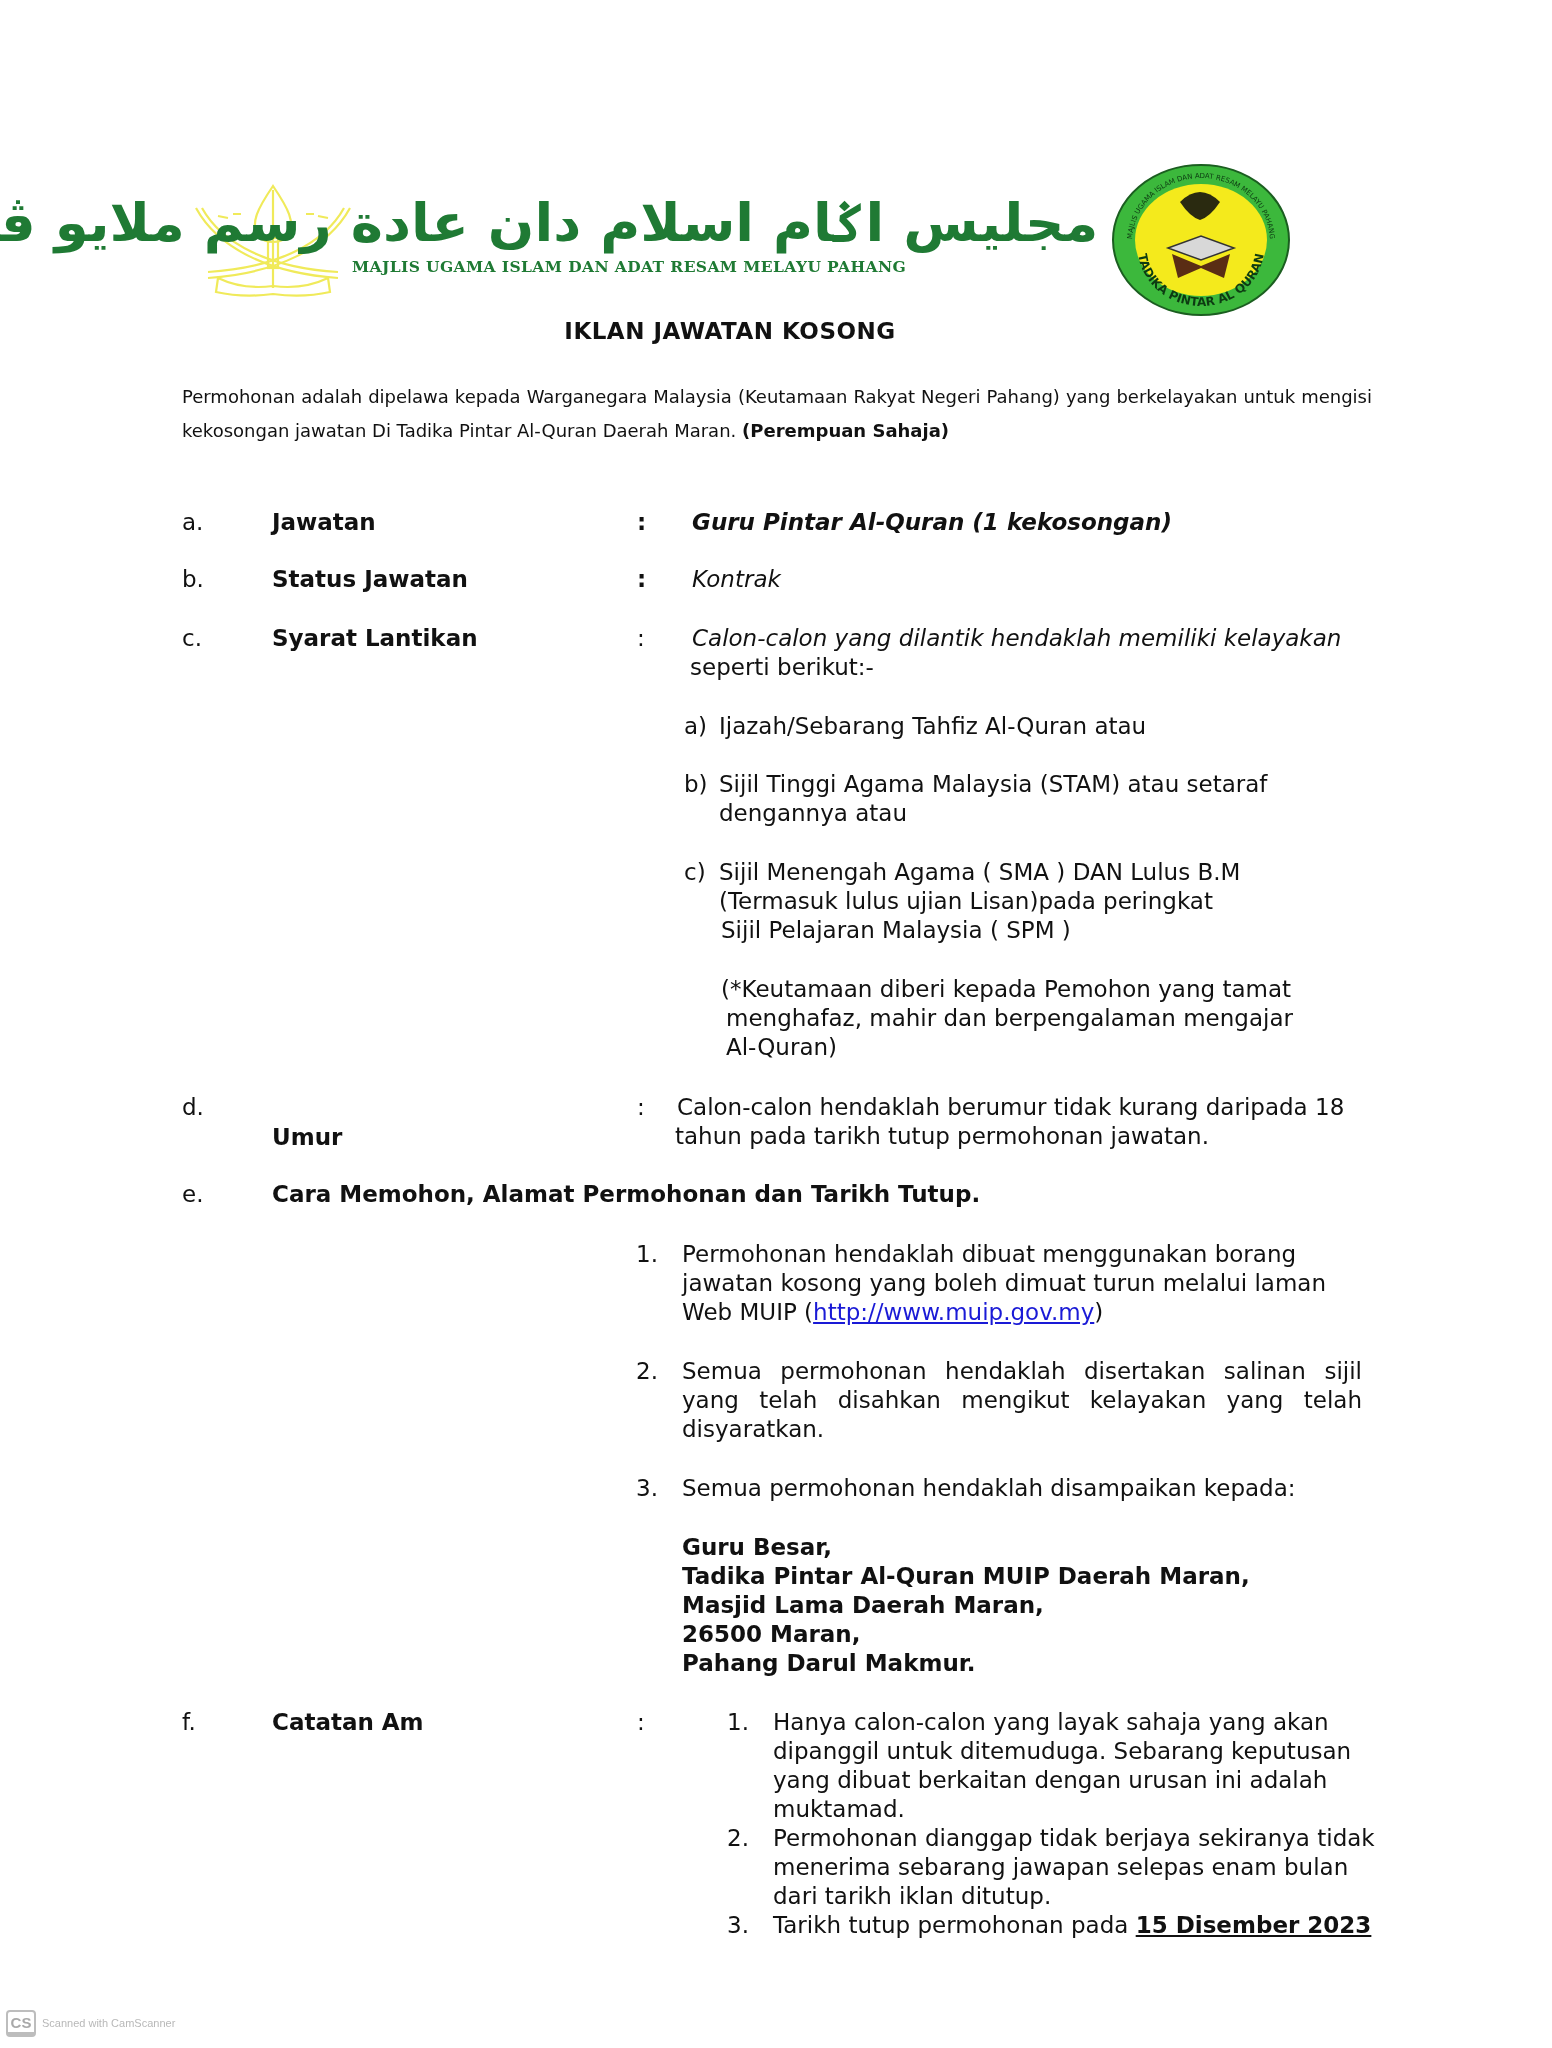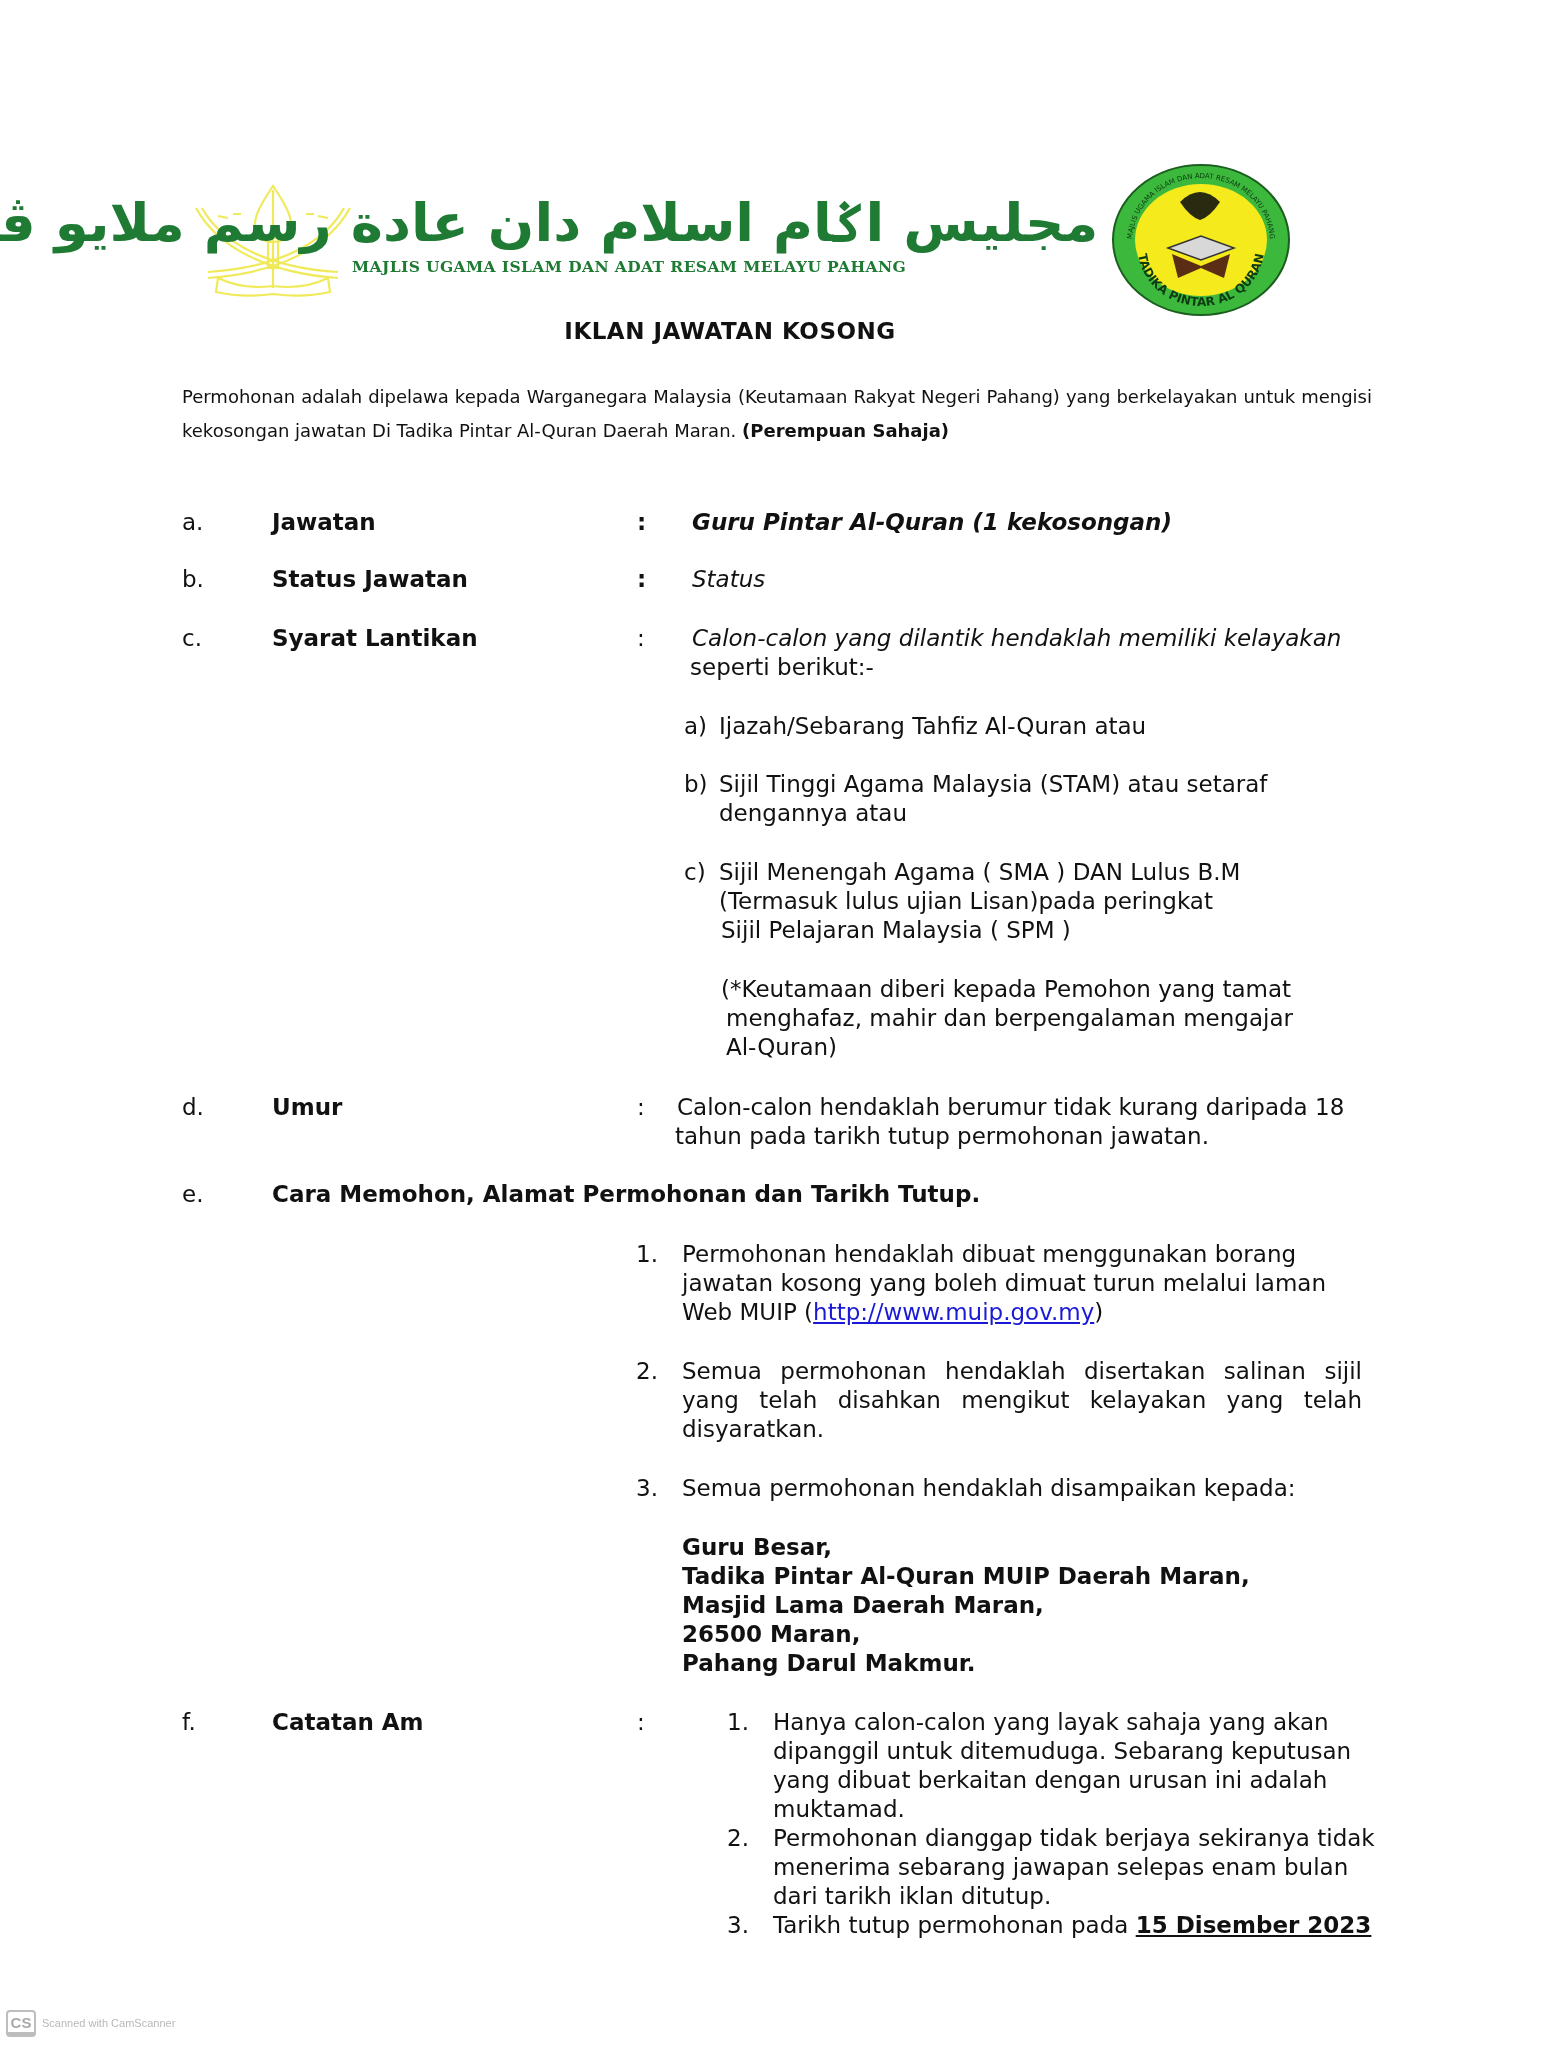--- a/index.html
+++ b/index.html
@@ -86,21 +86,21 @@
   <div class="abs txt lbl-letter" style="top:508px">a.</div>
   <div class="abs txt lbl-name bold" style="top:508px">Jawatan</div>
   <div class="abs txt colon bold" style="top:508px">:</div>
   <div class="abs txt val bold" style="top:508px">Guru Pintar Al-Quran (1 kekosongan)</div>
 </div>
 
 <div>
   <div class="abs txt lbl-letter" style="top:565px">b.</div>
   <div class="abs txt lbl-name bold" style="top:565px">Status Jawatan</div>
   <div class="abs txt colon bold" style="top:565px">:</div>
-  <div class="abs txt val" style="top:565px">Status</div>
+  <div class="abs txt val" style="top:565px">Kontrak</div>
 </div>
 
 <div>
   <div class="abs txt lbl-letter" style="top:624px">c.</div>
   <div class="abs txt lbl-name bold" style="top:624px">Syarat Lantikan</div>
   <div class="abs txt colon" style="top:624px">:</div>
   <div class="abs txt val" style="top:624px">Calon-calon yang dilantik hendaklah memiliki kelayakan</div>
   <div class="abs txt" style="top:653px; left:690px">seperti berikut:-</div>
 
   <div>
@@ -120,21 +120,21 @@
   </div>
   <div>
     <div class="abs txt" style="top:975px; left:721px">(*Keutamaan diberi kepada Pemohon yang tamat</div>
     <div class="abs txt" style="top:1004px; left:726px">menghafaz, mahir dan berpengalaman mengajar</div>
     <div class="abs txt" style="top:1033px; left:726px">Al-Quran)</div>
   </div>
 </div>
 
 <div>
   <div class="abs txt lbl-letter" style="top:1093px">d.</div>
-  <div class="abs txt lbl-name bold" style="top:1093px">Umur</div>
+  <div class="abs txt lbl-name bold" style="top:1123px">Umur</div>
   <div class="abs txt colon" style="top:1093px">:</div>
   <div class="abs txt" style="top:1093px; left:677px">Calon-calon hendaklah berumur tidak kurang daripada 18</div>
   <div class="abs txt" style="top:1122px; left:675px">tahun pada tarikh tutup permohonan jawatan.</div>
 </div>
 
 <div>
   <div class="abs txt lbl-letter" style="top:1180px">e.</div>
   <div class="abs txt lbl-name bold" style="top:1180px">Cara Memohon, Alamat  Permohonan dan Tarikh Tutup.</div>
 
   <div>

